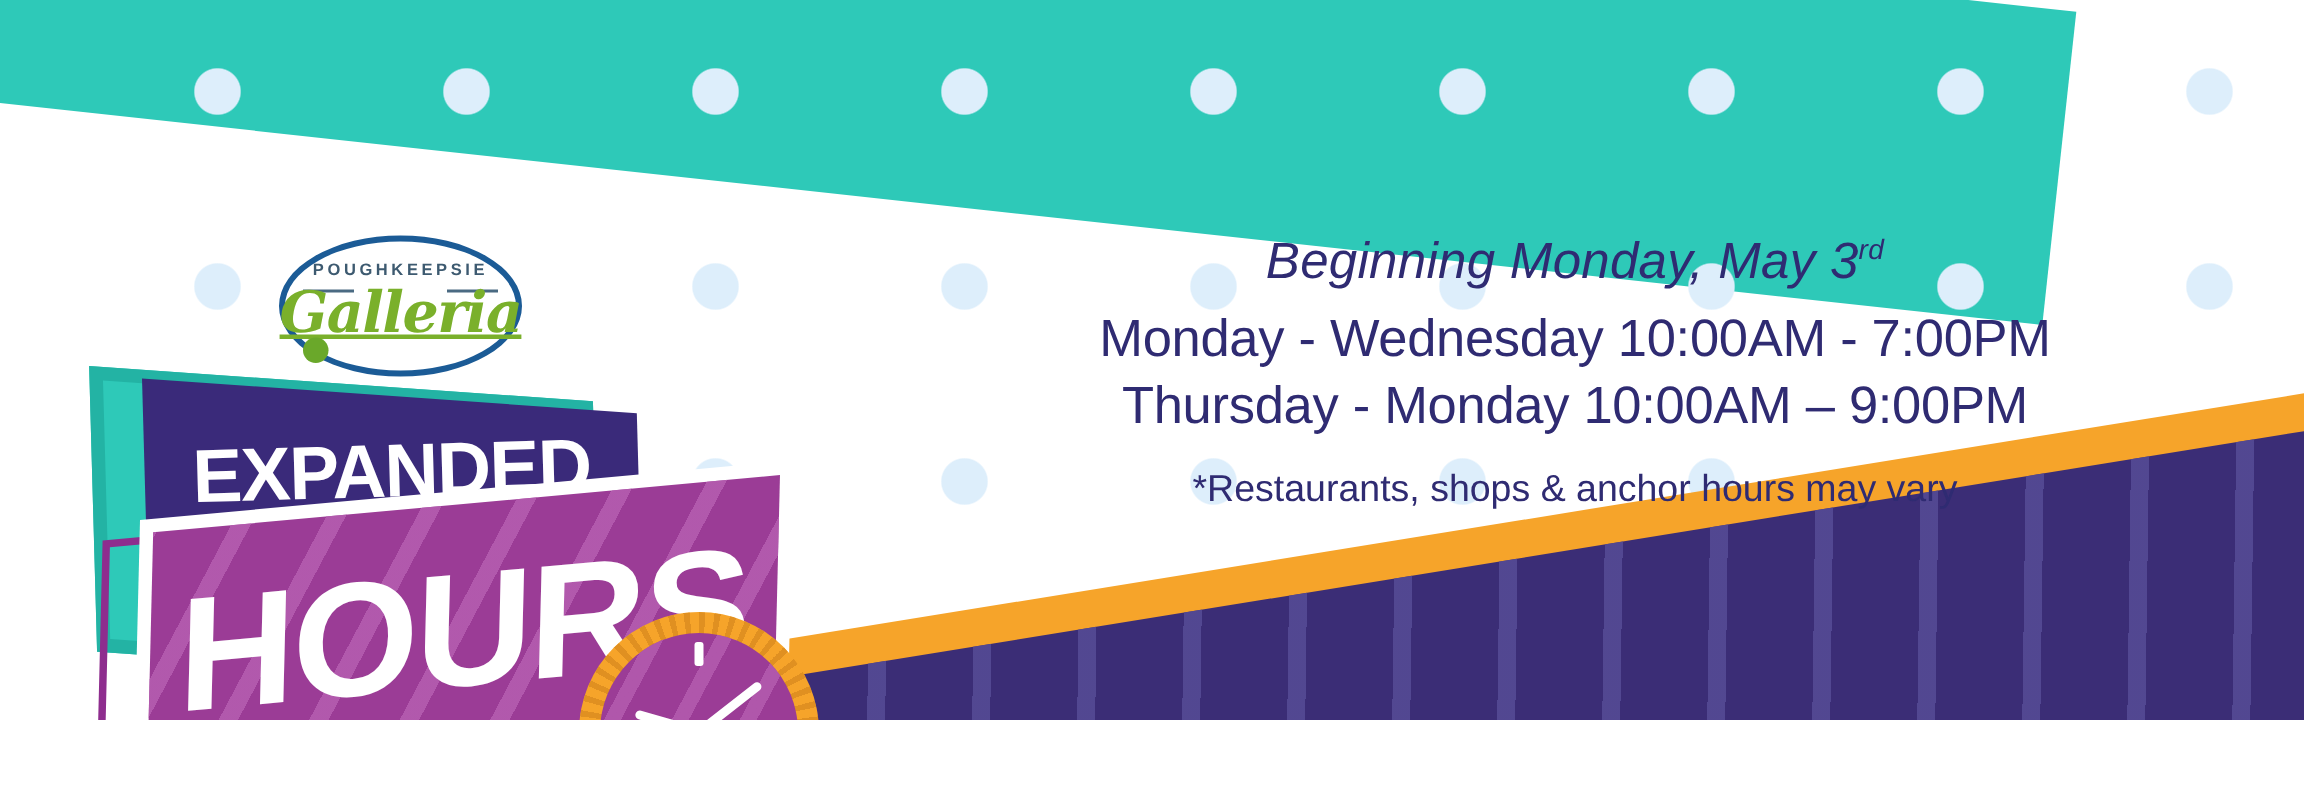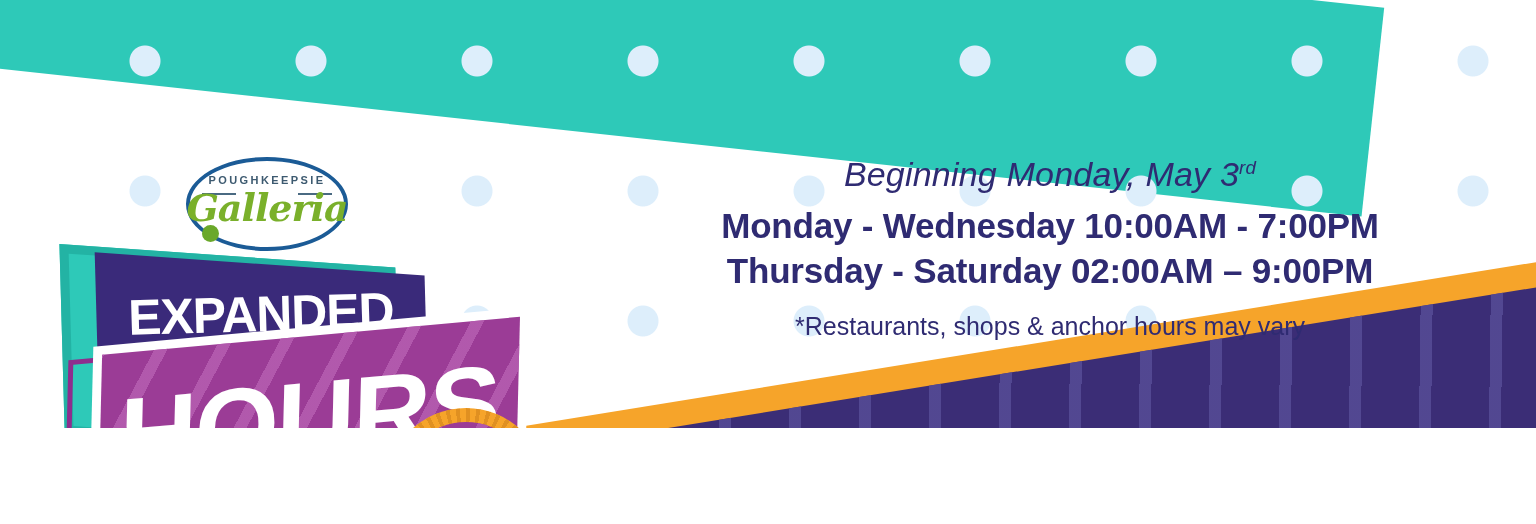--- a/index.html
+++ b/index.html
@@ -1,20 +1,20 @@
 <!DOCTYPE html>
 <html><head>
 <meta charset="utf-8">
 <style>
   html,body{margin:0;padding:0;background:#fff;}
   body{font-family:"Liberation Sans",sans-serif;}
 
   #banner{
     position:relative;
-    width:1536px;height:428px;
+    width:1536px;height:480px;
     overflow:hidden;
     background:#ffffff;
   }
 
   
   .dots{
     position:absolute;inset:0;
     background-image:radial-gradient(circle, #ddeefb 15px, rgba(221,238,251,0) 16px);
     background-size:166px 130px;
     background-position:62px -4px;
@@ -96,20 +96,21 @@
   }
   #logo .rule.l{left:16px;width:34px;}
   #logo .rule.r{right:16px;width:34px;}
   #logo .name{
     position:absolute;left:0;right:0;top:28px;
     text-align:center;
     font-family:"DejaVu Serif",serif;
     font-style:italic;font-weight:700;
     font-size:38px;color:#7ab02b;
     letter-spacing:-1px;
+    text-decoration:underline;
   }
   #logo .swoosh{
     position:absolute;left:16px;bottom:9px;
     width:17px;height:17px;border-radius:50%;
     background:#6aa82a;
   }
 
   
   #badge{position:absolute;left:0;top:200px;width:560px;height:324px;}
 
@@ -244,21 +245,21 @@
     position:absolute;left:690px;top:155px;
     width:720px;text-align:center;
     color:#2f2b72;
   }
   #copy .lead{
     font-style:italic;font-size:34px;
     letter-spacing:.2px;margin-bottom:10px;
   }
   #copy .lead sup{font-size:.55em;vertical-align:super;}
   #copy .hrow{
-    font-weight:700;font-size:35px;
+    font-weight:400;font-size:35px;
     line-height:1.28;letter-spacing:-.2px;
     white-space:nowrap;
   }
   #copy .note{
     margin-top:18px;
     font-size:25px;
   }
 </style>
 </head>
 <body>
@@ -318,17 +319,17 @@
       <div class="hand minute"></div>
       <div class="pin"></div>
     </div>
   </div>
 
   <div id="copy">
     <div class="lead">
       <span>Beginning Monday, May 3</span><sup>rd</sup>
     </div>
     <div class="hrow">Monday - Wednesday 10:00AM - 7:00PM</div>
-    <div class="hrow">Thursday - Saturday 02:00AM – 9:00PM</div>
+    <div class="hrow">Thursday - Monday 10:00AM – 9:00PM</div>
     <div class="note">*Restaurants, shops &amp; anchor hours may vary</div>
   </div>
 
 </div>
 
 </body></html>

